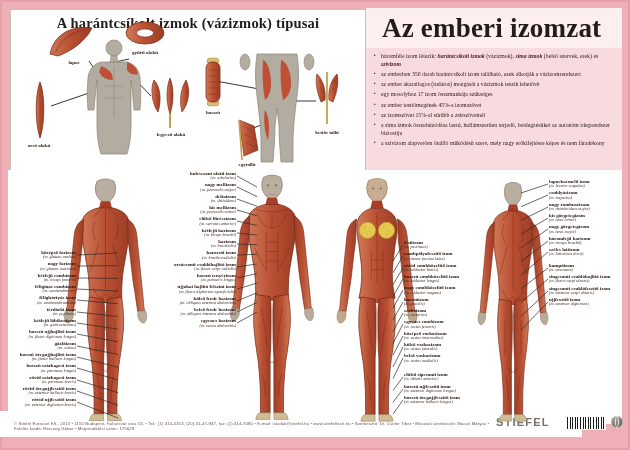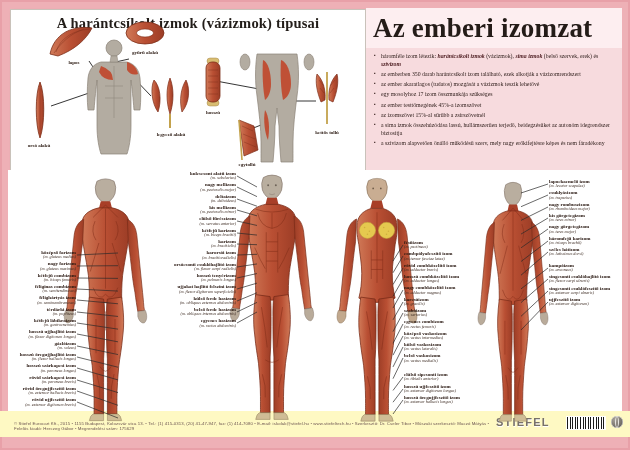--- a/index.html
+++ b/index.html
@@ -10,42 +10,42 @@
   
   .left-panel{position:absolute;left:10px;top:9px;width:354px;height:160px;background:#ffffff;
     border:1px solid #c9c2ba;box-shadow:1.5px 1.5px 3px rgba(90,40,40,.35);}
   .left-panel h1{margin:0;padding-top:5px;text-align:center;font-size:14.5px;font-weight:600;color:#221d19;letter-spacing:.2px;}
   .mtype-label{position:absolute;font-size:5px;font-weight:bold;color:#2b1a12;text-align:center;}
   .mini{position:absolute;}
 
   
   .right-panel{position:absolute;left:366px;top:8px;width:256px;height:162px;}
   .rp-title{height:40px;background:#fdeef0;display:flex;align-items:center;}
-  .rp-title h2{margin:0 0 0 7px;font-size:27px;font-weight:700;color:#241c18;letter-spacing:.2px;}
+  .rp-title h2{margin:0 0 0 16px;font-size:27px;font-weight:700;color:#241c18;letter-spacing:.2px;}
   .rp-body{height:122px;background:#f7dbde;padding:5px 8px 0 8px;box-sizing:border-box;}
   .rp-body ul{margin:0;padding:0;list-style:none;}
   .rp-body li{position:relative;font-family:"Liberation Serif",serif;font-size:5.8px;line-height:1.32;color:#33221f;
     padding-left:7px;margin-bottom:2.6px;}
   .rp-body li:before{content:"▪";position:absolute;left:0;top:0;font-size:5px;color:#4a3230;}
   .rp-body .b{font-weight:bold;font-style:italic;color:#4a1a1e;}
 
   
   .main-area{position:absolute;left:8px;top:170px;width:614px;height:254px;background:#ffffff;}
   .figure{position:absolute;}
   .label-col{position:absolute;z-index:4;}
   .label-col.right{text-align:right;}
   .label-col.left{text-align:left;}
   .mrow{margin-bottom:1.6px;line-height:1.06;}
   .mrow .hu{display:block;font-size:5px;font-weight:bold;color:#26150e;}
   .mrow .lat{display:block;font-size:4.2px;font-style:italic;color:#3d2b22;}
   #leaders{position:absolute;left:0;top:0;width:630px;height:450px;z-index:3;pointer-events:none;}
   .figure{z-index:2;}
 
   
-  .footer{position:absolute;left:0;top:411px;width:630px;height:26px;background:#fef9c3;}
+  .footer{position:absolute;left:0;top:411px;width:582px;height:26px;background:#ffffff;}
   .credits{position:absolute;left:14px;top:10px;width:478px;font-family:"Liberation Sans",sans-serif;
     font-size:4.3px;color:#6b5350;letter-spacing:.1px;}
   .logo{position:absolute;left:496px;top:5px;font-family:"Liberation Sans",sans-serif;font-size:11px;
     font-weight:bold;letter-spacing:1.2px;color:#77716a;text-shadow:.5px .5px 0 #fff;}
   .barcode{position:absolute;left:566px;top:5px;width:38px;height:12px;background:
     repeating-linear-gradient(90deg,#1a1a1a 0 1px,#ffffff 1px 2.6px);border:1px solid #fff;}
   .globe{position:absolute;left:611px;top:5px;width:12px;height:12px;border-radius:50%;
     background:radial-gradient(circle at 35% 30%,#a8a29a,#54504a);box-shadow:inset 0 0 0 .5px #ddd;}
   .globe:before{content:"";position:absolute;left:4px;top:0;width:4px;height:12px;border-radius:50%;border:.5px solid #e8e6e2;box-sizing:border-box;}
 </style>

